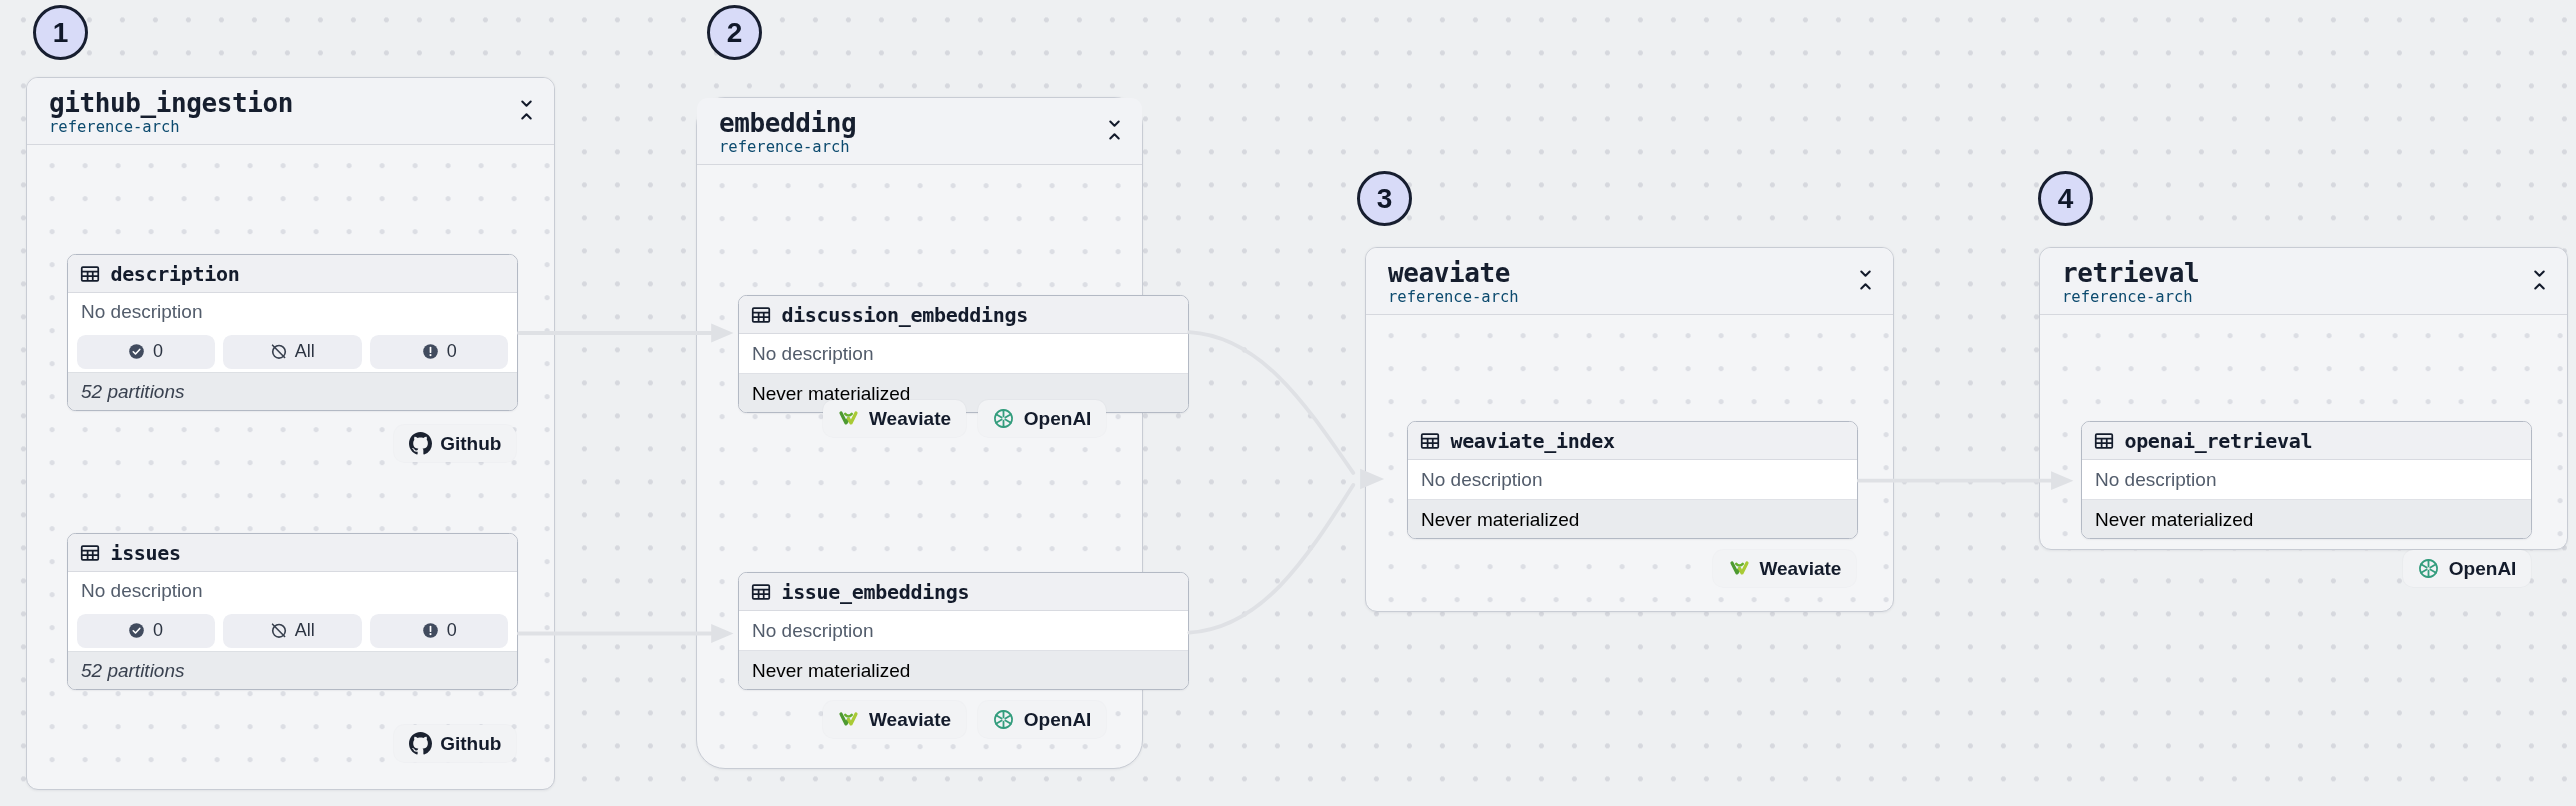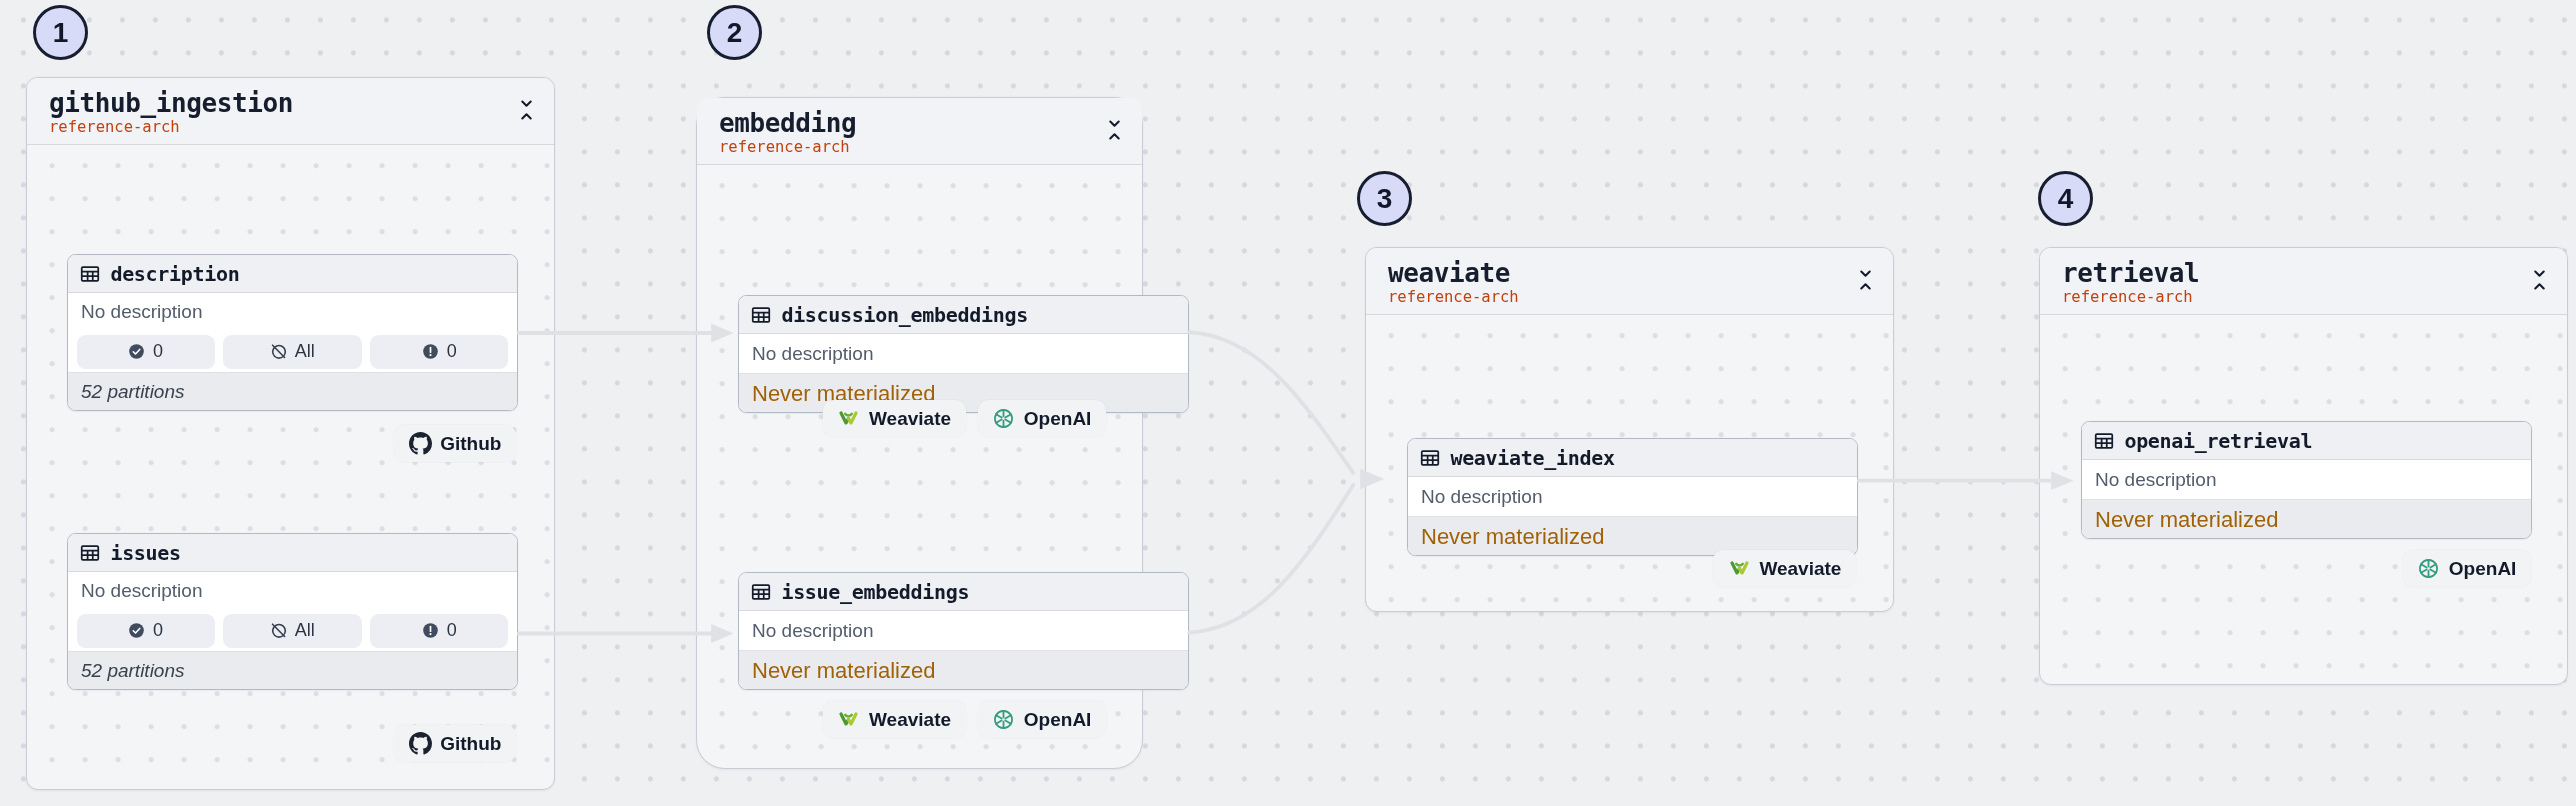--- a/index.html
+++ b/index.html
@@ -27,21 +27,21 @@
     background:#f2f3f6; border-bottom:0.9px solid #d6d8de;
     border-radius:11px 11px 0 0;
     padding:11px 22px 0 22px; cursor:pointer;
   }
   .group-title {
     font-family:"DejaVu Sans Mono", monospace; font-size:26px; font-weight:bold;
     color:#161e2e; letter-spacing:-0.4px; line-height:29px; white-space:nowrap;
   }
   .group-subtitle {
     font-family:"DejaVu Sans Mono", monospace; font-size:15.5px;
-    color:#c2410c; line-height:19px; white-space:nowrap;
+    color:#0c4a6e; line-height:19px; white-space:nowrap;
   }
   .collapse { position:absolute; right:19px; top:20.6px; width:17px; height:22px; cursor:pointer; }
 
   
   .asset-card {
     position:absolute; width:451px;
     background:#ffffff; border:1.3px solid #b3b9c4; border-radius:8.6px;
     overflow:hidden; box-shadow:0 0.9px 1.7px rgba(16,24,40,.05); cursor:pointer;
   }
   .ac-header {
@@ -64,21 +64,21 @@
     font-size:18px; color:#2c3442; cursor:pointer;
   }
   .ac-footer {
     height:38px; line-height:37px; padding:0 13px;
     background:#e9ebee; border-top:0.9px solid #dde0e4;
     font-size:19px; color:#39414f;font-style:italic;
   }
   .ac-status {
     height:39px; line-height:39px; padding:0 13px;
     background:#e9ebee; border-top:0.9px solid #dfe1e6;
-    font-size:22px; color:#a16207;
+    font-size:19px; color:#000000;
   }
 
   
   .kind-badge {
     position:absolute; height:37px; padding:0 14.6px;
     background:#f2f3f5; border-radius:10.3px;
     display:inline-flex; align-items:center; gap:8.6px;
     font-size:19px; font-weight:bold; color:#131b2b; white-space:nowrap;
     box-shadow:0 0 0 0.9px rgba(16,24,40,.02);
   }
@@ -297,40 +297,40 @@
 
   <section class="group" style="left:1365px; top:247px; width:529px; height:365px;">
     <header class="group-header">
       <div class="group-title">weaviate</div>
       <div class="group-subtitle">reference-arch</div>
       <svg class="collapse" viewBox="0 0 18 26">
           <use href="#icon-collapse"></use>
         </svg>
     </header>
 
-    <article class="asset-card" style="left:41px; top:173px;margin-top:17px;">
+    <article class="asset-card" style="left:41px; top:173px;">
       <div class="ac-header">
         <svg width="22" height="22" viewBox="0 0 24 24">
             <use href="#icon-table"></use>
           </svg>
         <span class="ac-name">weaviate_index</span>
       </div>
       <div class="ac-desc tall">No description</div>
       <div class="ac-status">Never materialized</div>
     </article>
 
     <span class="kind-badge" style="right:37px; top:302px;">
       <svg width="23" height="23" viewBox="0 0 24 24">
           <use href="#icon-weaviate"></use>
         </svg>
       <span>Weaviate</span>
     </span>
   </section>
 
-  <section class="group" style="left:2039px; top:247px; width:529px; height:438px;">
+  <section class="group" style="left:2039px; top:247px; width:529px; height:303px;">
     <header class="group-header">
       <div class="group-title">retrieval</div>
       <div class="group-subtitle">reference-arch</div>
       <svg class="collapse" viewBox="0 0 18 26">
           <use href="#icon-collapse"></use>
         </svg>
     </header>
 
     <article class="asset-card" style="left:41px; top:173px;">
       <div class="ac-header">

